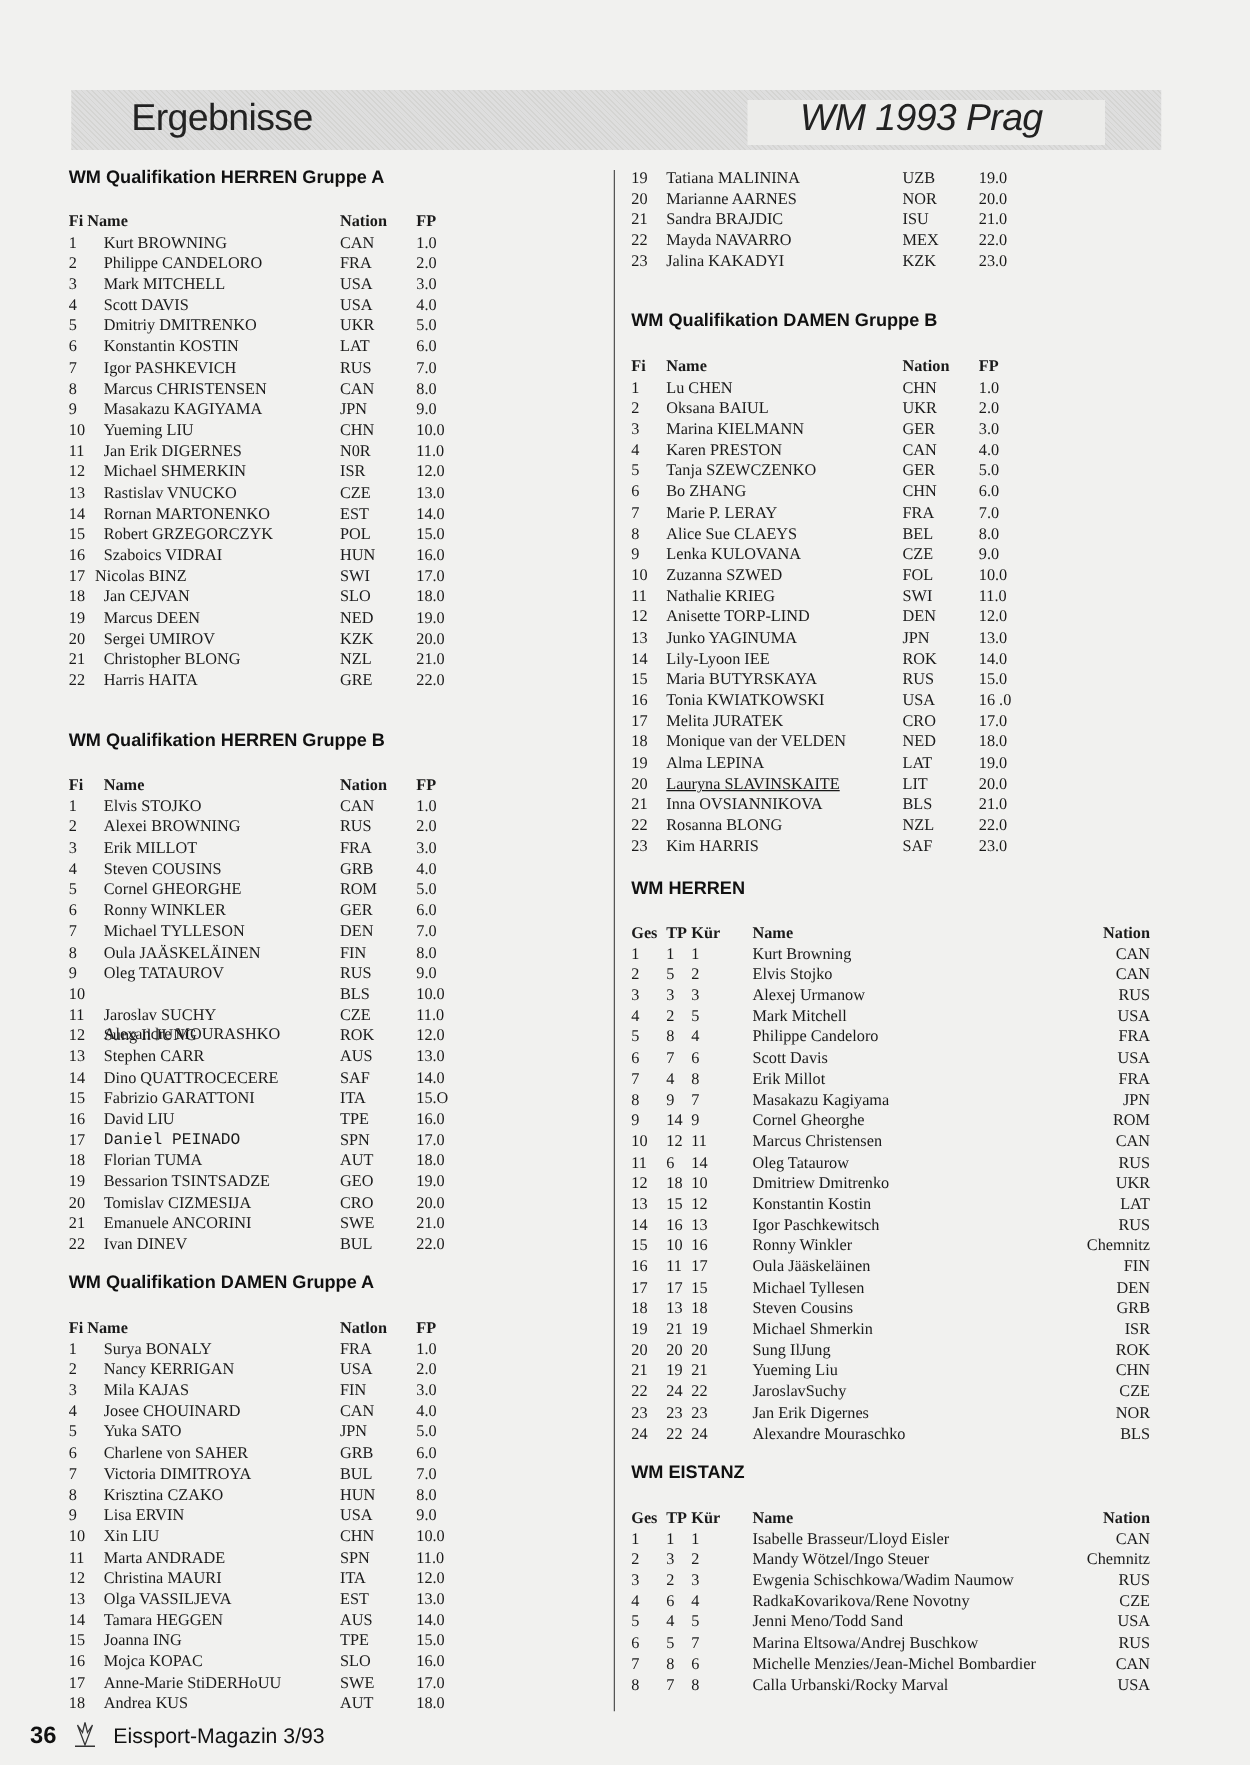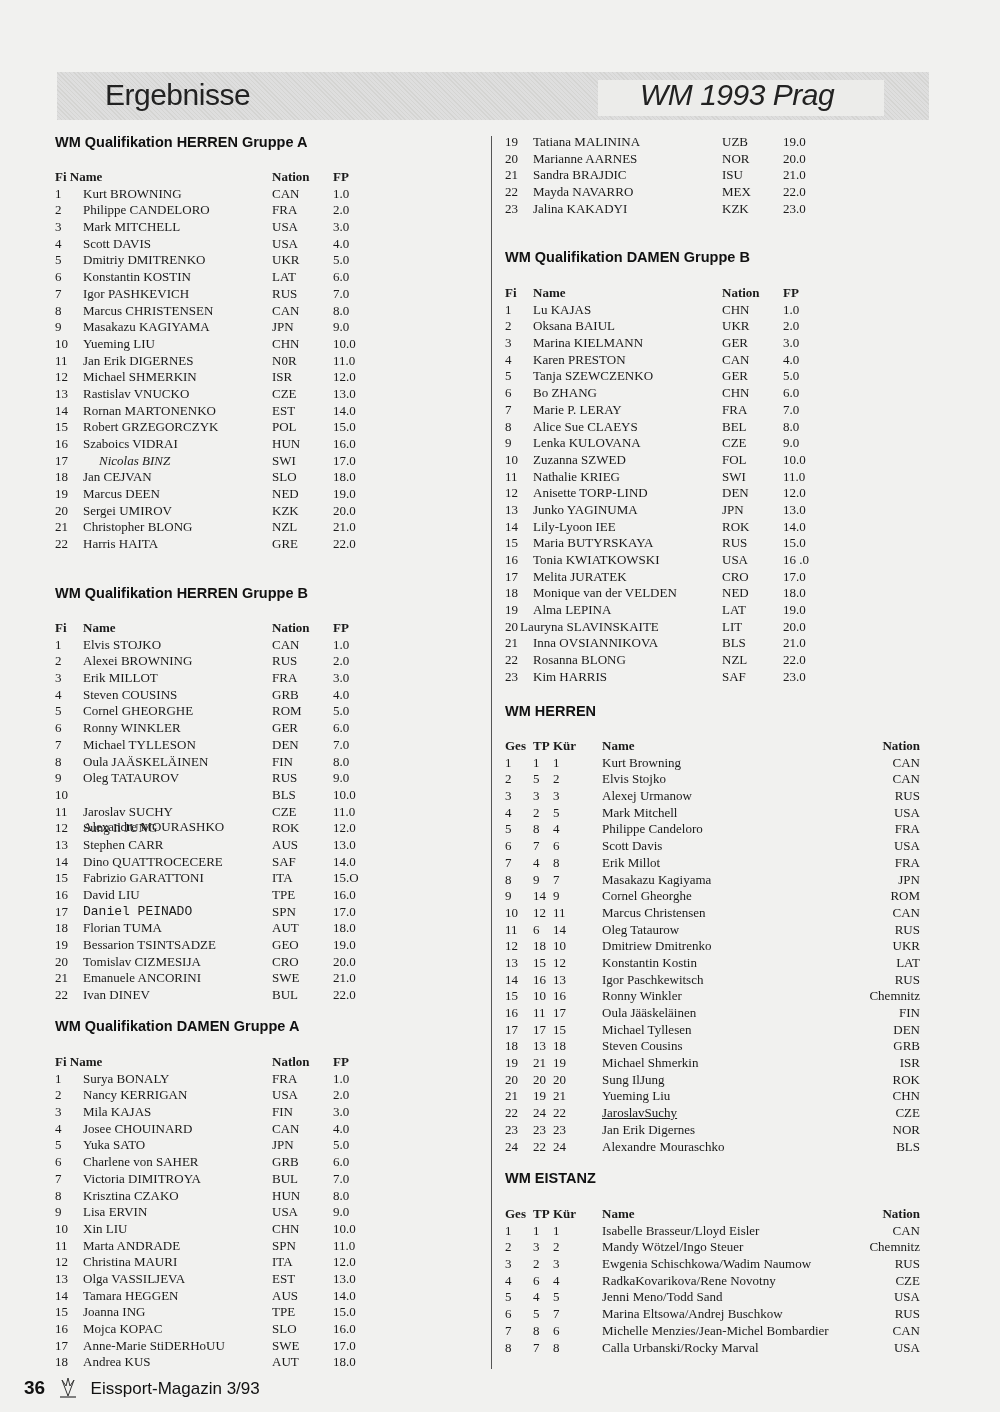--- a/index.html
+++ b/index.html
@@ -161,21 +161,21 @@
       <span style="left: 278px;">15.0</span>
     </div>
     <div class="row">
       <span style="left: 0px;">16</span>
       <span style="left: 28px;">Szaboics VIDRAI</span>
       <span style="left: 217px;">HUN</span>
       <span style="left: 278px;">16.0</span>
     </div>
     <div class="row">
       <span style="left: 0px;">17</span>
-      <span style="left: 44px; font-style: italic;">Nicolas BINZ</span>
+      <span style="left: 21px;">Nicolas BINZ</span>
       <span style="left: 217px;">SWI</span>
       <span style="left: 278px;">17.0</span>
     </div>
     <div class="row">
       <span style="left: 0px;">18</span>
       <span style="left: 28px;">Jan CEJVAN</span>
       <span style="left: 217px;">SLO</span>
       <span style="left: 278px;">18.0</span>
     </div>
     <div class="row">
@@ -492,21 +492,21 @@
   </div>
 <div class="tbl" id="t-damen-b" style="left:505px;top:285px;width:300px;">
     <div class="row hdr">
       <span style="left: 0px;">Fi</span>
       <span style="left: 28px;">Name</span>
       <span style="left: 217px;">Nation</span>
       <span style="left: 278px;">FP</span>
     </div>
     <div class="row">
       <span style="left: 0px;">1</span>
-      <span style="left: 28px;">Lu KAJAS</span>
+      <span style="left: 28px;">Lu CHEN</span>
       <span style="left: 217px;">CHN</span>
       <span style="left: 278px;">1.0</span>
     </div>
     <div class="row">
       <span style="left: 0px;">2</span>
       <span style="left: 28px;">Oksana BAIUL</span>
       <span style="left: 217px;">UKR</span>
       <span style="left: 278px;">2.0</span>
     </div>
     <div class="row">
@@ -606,21 +606,21 @@
       <span style="left: 278px;">18.0</span>
     </div>
     <div class="row">
       <span style="left: 0px;">19</span>
       <span style="left: 28px;">Alma LEPINA</span>
       <span style="left: 217px;">LAT</span>
       <span style="left: 278px;">19.0</span>
     </div>
     <div class="row">
       <span style="left: 0px;">20</span>
-      <span style="left: 15px;">Lauryna SLAVINSKAITE</span>
+      <span style="left: 28px; text-decoration: underline;">Lauryna SLAVINSKAITE</span>
       <span style="left: 217px;">LIT</span>
       <span style="left: 278px;">20.0</span>
     </div>
     <div class="row">
       <span style="left: 0px;">21</span>
       <span style="left: 28px;">Inna OVSIANNIKOVA</span>
       <span style="left: 217px;">BLS</span>
       <span style="left: 278px;">21.0</span>
     </div>
     <div class="row">
@@ -788,21 +788,21 @@
       <span style="left: 0px;">21</span>
       <span style="left: 28px;">19</span>
       <span style="left: 48px;">21</span>
       <span style="left: 97px;">Yueming Liu</span>
       <span class="right" style="right: 0px;">CHN</span>
     </div>
     <div class="row">
       <span style="left: 0px;">22</span>
       <span style="left: 28px;">24</span>
       <span style="left: 48px;">22</span>
-      <span style="left: 97px; text-decoration: underline;">JaroslavSuchy</span>
+      <span style="left: 97px;">JaroslavSuchy</span>
       <span class="right" style="right: 0px;">CZE</span>
     </div>
     <div class="row">
       <span style="left: 0px;">23</span>
       <span style="left: 28px;">23</span>
       <span style="left: 48px;">23</span>
       <span style="left: 97px;">Jan Erik Digernes</span>
       <span class="right" style="right: 0px;">NOR</span>
     </div>
     <div class="row">

